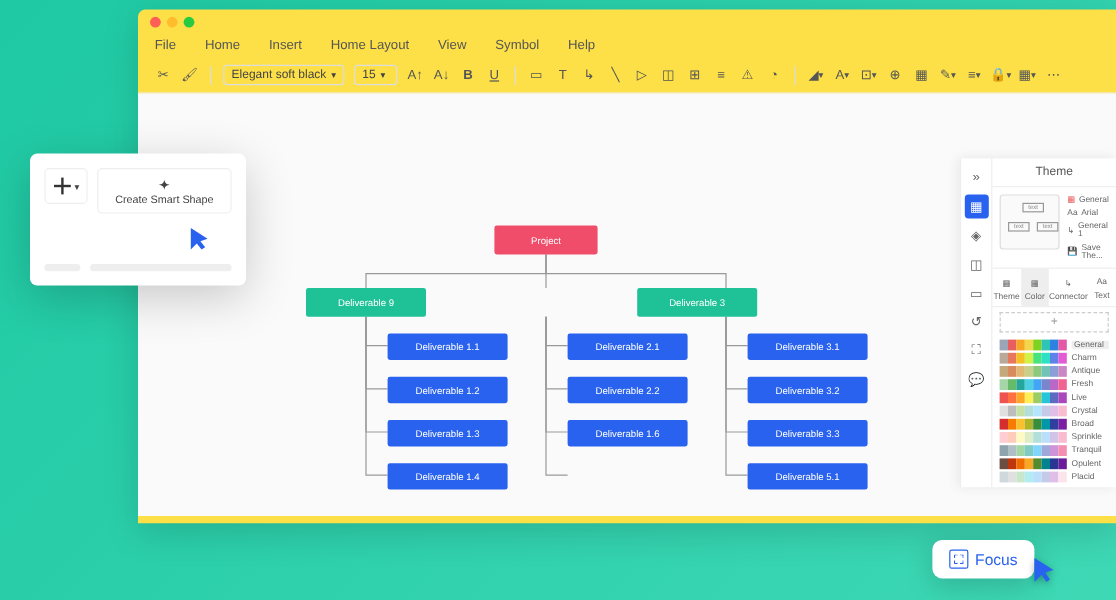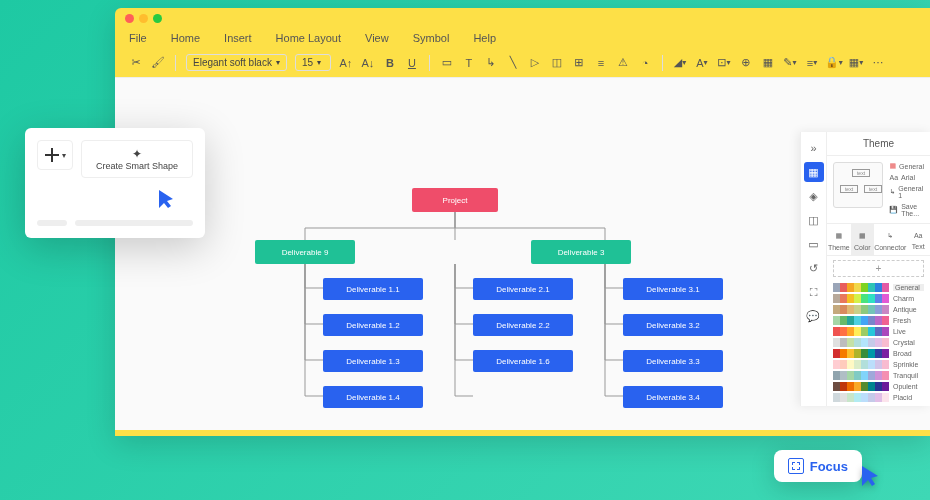--- a/index.html
+++ b/index.html
@@ -46,21 +46,21 @@
 .palette-row{display:flex;align-items:center;margin-bottom:2px}
 .swatches{display:flex}
 .sw{width:7px;height:9px}
 .pal-name{font-size:7px;color:#666;margin-left:4px;flex:1}
 .pal-name.active{background:#eee;padding:0 2px}
 .rail-ico{width:20px;height:20px;display:flex;align-items:center;justify-content:center;font-size:11px;color:#666;cursor:pointer;border-radius:3px}
 .rail-ico.active{background:#2962ef;color:#fff}
 
 .lrail{position:absolute;top:0;left:0;width:26px;height:100%;border-right:1px solid #eee;display:flex;flex-direction:column;gap:4px;padding-top:6px;align-items:center}
 
-.focus-pill{position:absolute;bottom:18px;right:68px;background:#fff;border-radius:8px;padding:8px 14px;display:flex;align-items:center;gap:6px;box-shadow:0 6px 24px rgba(0,0,0,0.18);color:#2962ef;font-size:13px;font-weight:700}
+.focus-pill{position:absolute;bottom:18px;right:68px;background:#fff;border-radius:8px;padding:8px 14px;display:flex;align-items:center;gap:6px;box-shadow:0 6px 24px rgba(0,0,0,0.18);color:#2962ef;font-size:13px;font-weight:400}
 .focus-ico{width:16px;height:16px;border:1.5px solid #2962ef;border-radius:2px;position:relative}
 .focus-ico::before{content:"";position:absolute;top:3px;left:3px;right:3px;bottom:3px;border:1.5px dashed #2962ef;border-radius:1px}
 .blue-cursor{position:absolute;bottom:8px;right:48px}
 .blue-cursor svg{filter:drop-shadow(0 2px 3px rgba(0,0,0,0.3))}
 .caret{font-size:8px}
 </style>
 </head>
 <body>
 
 <div class="app-window">
@@ -141,21 +141,21 @@
     <div class="node lvl3" style="top:200px;left:208px">Deliverable 1.1</div>
     <div class="node lvl3" style="top:236px;left:208px">Deliverable 1.2</div>
     <div class="node lvl3" style="top:272px;left:208px">Deliverable 1.3</div>
     <div class="node lvl3" style="top:308px;left:208px">Deliverable 1.4</div>
     <div class="node lvl3" style="top:200px;left:358px">Deliverable 2.1</div>
     <div class="node lvl3" style="top:236px;left:358px">Deliverable 2.2</div>
     <div class="node lvl3" style="top:272px;left:358px">Deliverable 1.6</div>
     <div class="node lvl3" style="top:200px;left:508px">Deliverable 3.1</div>
     <div class="node lvl3" style="top:236px;left:508px">Deliverable 3.2</div>
     <div class="node lvl3" style="top:272px;left:508px">Deliverable 3.3</div>
-    <div class="node lvl3" style="top:308px;left:508px">Deliverable 3.4</div>
+    <div class="node lvl3" style="top:308px;left:508px">Deliverable 5.1</div>
   </div>
 </div>
 
 <div class="popup-auto">
   <div class="row1">
     <div class="mini-btn" style="display:flex;align-items:center;gap:2px">
         <span class="spark"></span>
         <span class="caret">▾</span>
       </div>
     <div class="mini-btn" style="flex:1">

